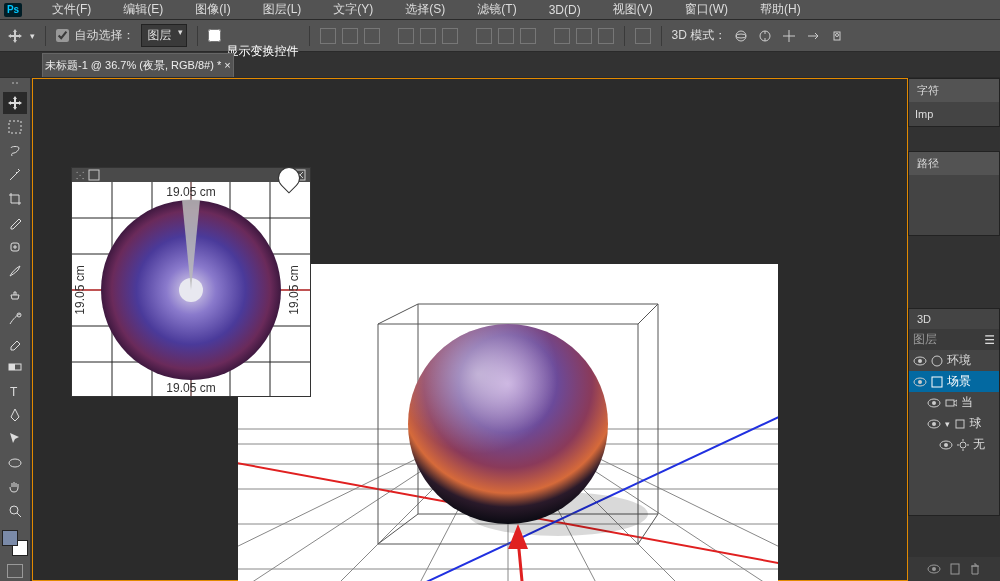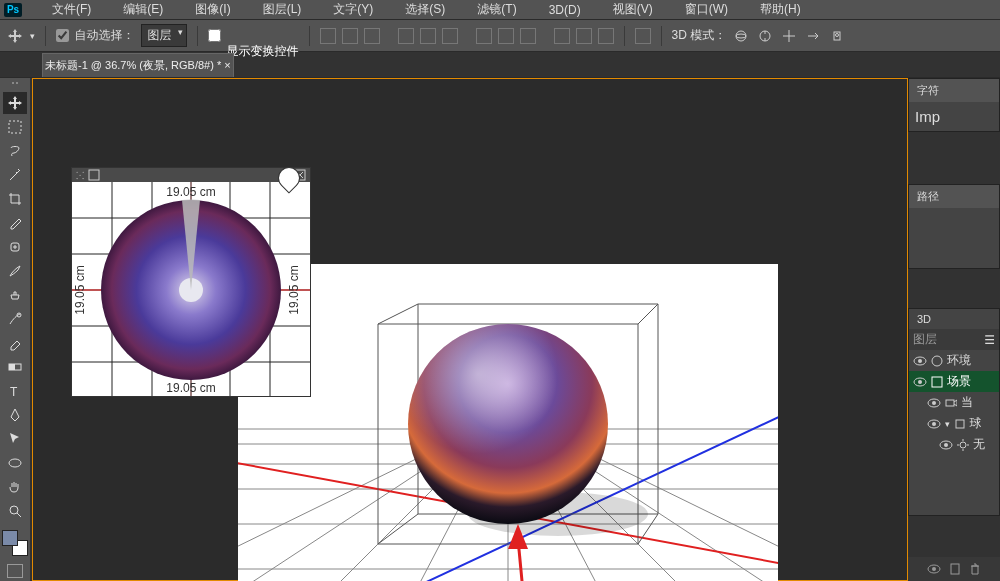--- a/index.html
+++ b/index.html
@@ -374,23 +374,23 @@
         <text x="226" y="108" text-anchor="middle" font-size="11" fill="#333" transform="rotate(-90 226 108)">19.05 cm</text>
       </svg>
     </div>
   </div>
   <div class="ruler-cursor"></div>
 </div>
 
 <div class="rpanel">
   <div class="rbox">
     <div class="rtab">字符</div>
-    <div style="padding:6px;font-size:15px">Imp</div>
-  </div>
-  <div class="rbox" style="margin-top:52px">
+    <div style="padding:6px;font-size:11px">Imp</div>
+  </div>
+  <div class="rbox" style="margin-top:24px">
     <div class="rtab">路径</div>
     <div style="height:60px"></div>
   </div>
 </div>
 
 <div class="panel-3d" style="top:308px">
   <div class="header">
     <div class="rtab active">3D</div>
   </div>
   <div class="row" style="background:#3a3a3a">
@@ -405,21 +405,21 @@
           <circle cx="7" cy="5" r="2" fill="#ccc"></circle>
         </svg>
       </span>
     <span class="ico">
         <svg width="12" height="12">
           <circle cx="6" cy="6" r="5" fill="none" stroke="#ccc"></circle>
         </svg>
       </span>
     <span>环境</span>
   </div>
-  <div class="row" style="background:#14532d">
+  <div class="row" style="background:#0369a1">
     <span class="eye">
         <svg width="14" height="10">
           <ellipse cx="7" cy="5" rx="6" ry="4" fill="none" stroke="#ccc"></ellipse>
           <circle cx="7" cy="5" r="2" fill="#ccc"></circle>
         </svg>
       </span>
     <span class="ico">
         <svg width="12" height="12">
           <rect x="1" y="1" width="10" height="10" fill="none" stroke="#fff"></rect>
         </svg>

